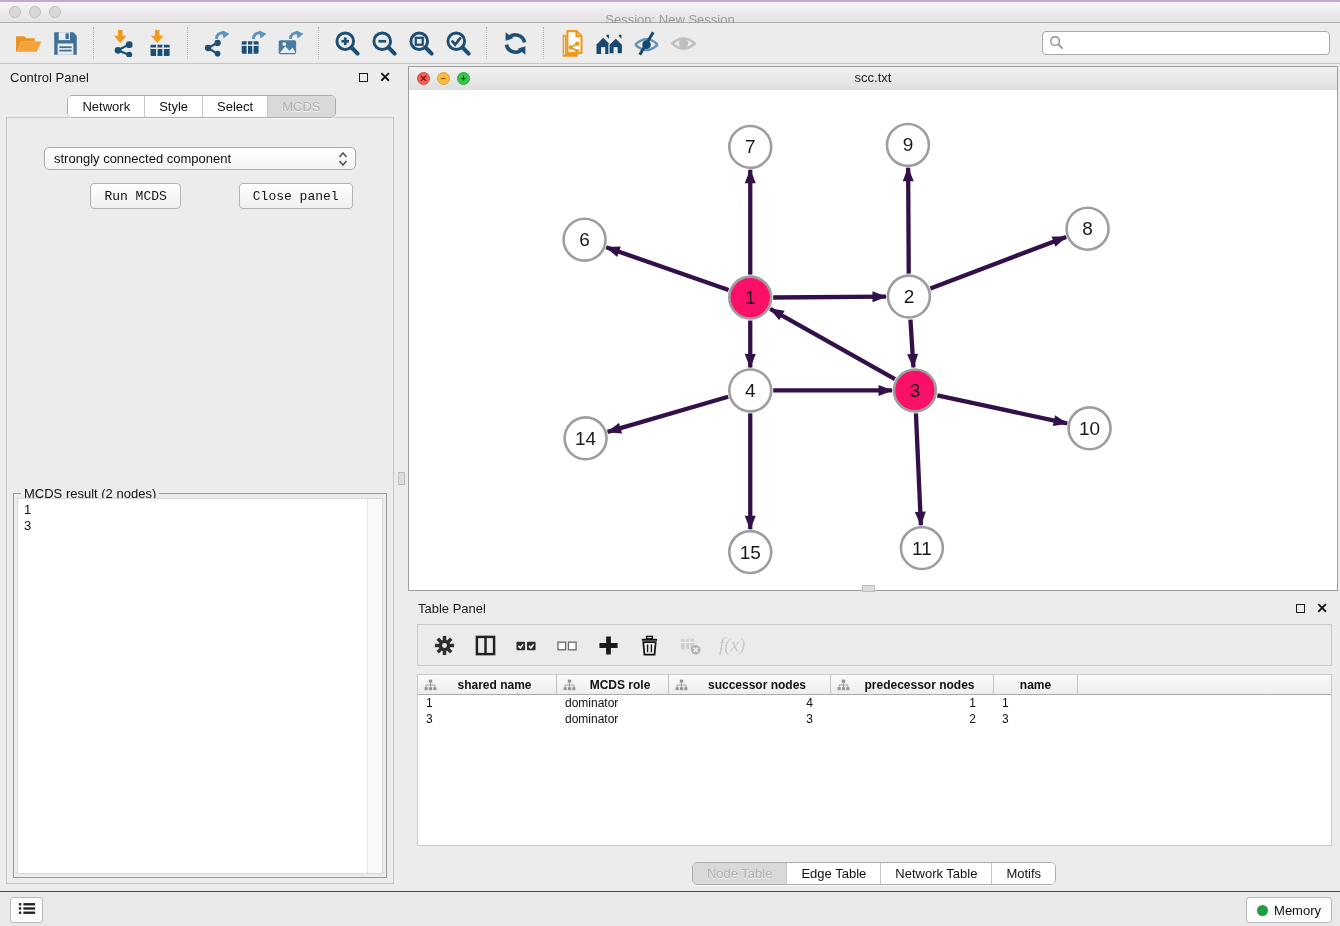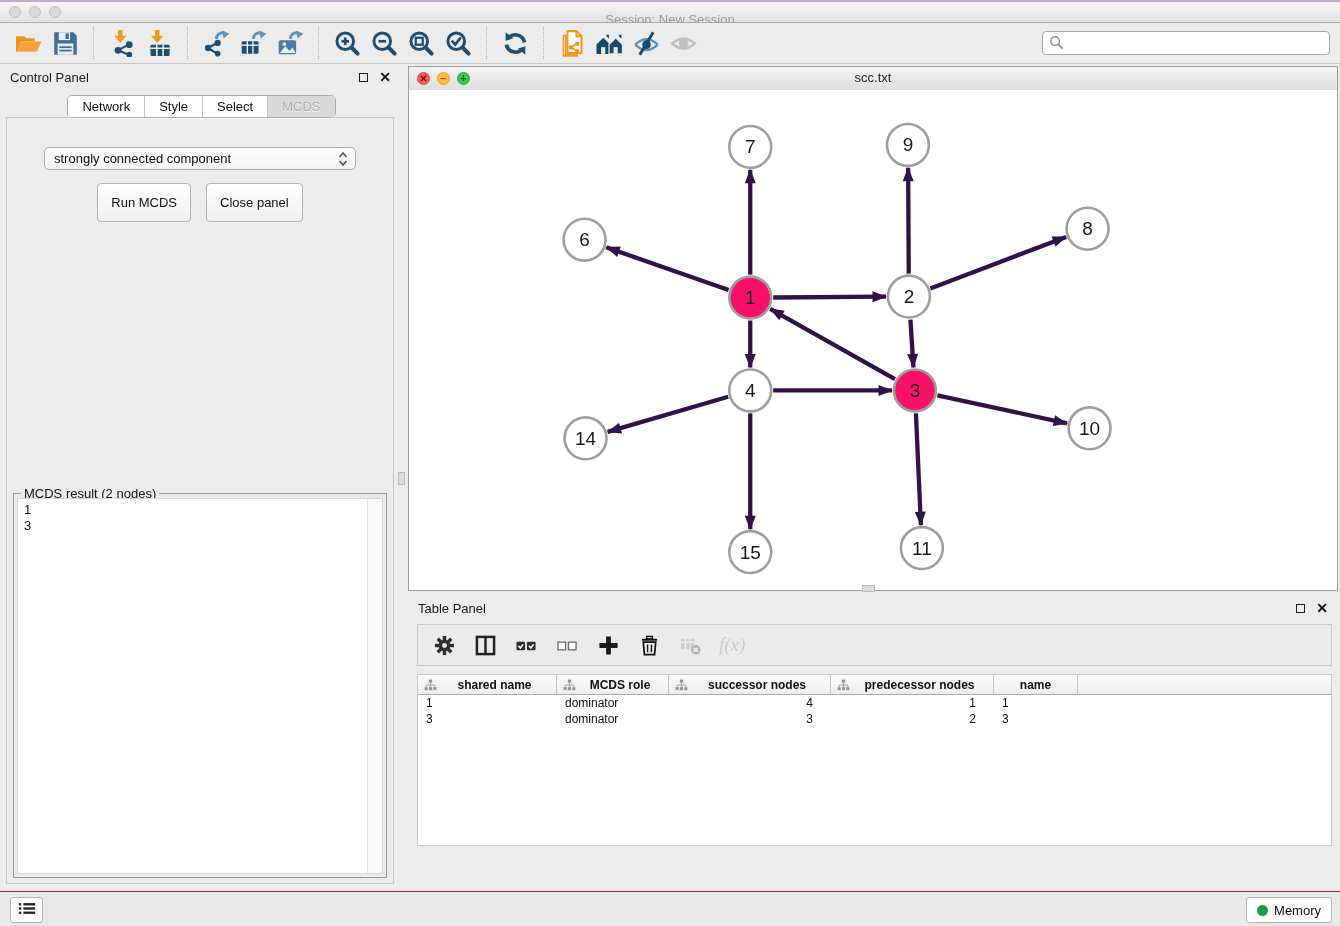--- a/index.html
+++ b/index.html
@@ -47,23 +47,23 @@
   .control-panel{position:absolute;left:0;top:64px;width:403px;height:828px;}
   .cp-tabs{position:absolute;top:31px;left:0;right:0;display:flex;justify-content:center;z-index:2;text-align:right;}
   .cp-body{position:absolute;left:6px;right:9px;top:53px;bottom:8px;border:1px solid #C6C6C6;
     background:#ECECEC;padding-top:20px;box-sizing:border-box;}
   .opt-label{text-align:center;font-size:13px;color:#111;}
   .mac-select{width:312px;height:23px;margin:9px auto 0;position:relative;border:1px solid #ACACAC;
     border-radius:5px;background:linear-gradient(#FFFFFF,#F3F3F3);box-sizing:border-box;cursor:pointer;}
   .mac-select .val{position:absolute;left:9px;top:3px;font-size:13px;color:#111;}
   .mac-select .stepper{position:absolute;right:7px;top:3px;width:10px;height:16px;}
   .btn-row{display:flex;justify-content:center;gap:15px;margin-top:13px;}
-  .mac-btn{height:39px;padding:0 13px;font-size:13px;border:1px solid #B3B3B3;border-radius:4px;
+  .mac-btn{height:26px;padding:0 13px;font-size:13px;border:1px solid #B3B3B3;border-radius:4px;
     background:linear-gradient(#FFFFFF,#EFEFEF);color:#111;cursor:pointer;
-    font-family:Liberation Sans, sans-serif;}
+    font-family:Liberation Mono, monospace;margin-left:43px;}
   .result-group{position:absolute;left:6px;right:6px;top:375px;bottom:5px;border:1px solid #9A9A9A;}
   .result-label{position:absolute;top:-8px;left:7px;background:#ECECEC;padding:0 3px;font-size:13px;color:#111;}
   .result-inner{position:absolute;left:3px;right:3px;top:4px;bottom:3px;background:#fff;border:1px solid #D8D8D8;}
   .result-scroll{position:absolute;right:0;top:0;bottom:0;width:14px;background:#FAFAFA;border-left:1px solid #E3E3E3;}
   .result-items{padding:3px 6px;font-size:13px;line-height:16px;color:#111;}
 
   
   .network-window{position:absolute;left:408px;top:66px;width:930px;height:525px;
     border:1px solid #9D9D9D;background:#fff;box-sizing:border-box;}
   .nw-titlebar{height:23px;background:linear-gradient(#F2F2F2,#DFDFDF);border-bottom:1px solid #ADADAD;position:relative;}
@@ -601,20 +601,28 @@
           </div>
           <div class="trow">
             <div class="td" style="width: 139px;">3</div>
             <div class="td" style="width: 112px;">dominator</div>
             <div class="td right" style="width: 162px;">3</div>
             <div class="td right" style="width: 163px;">2</div>
             <div class="td" style="width: 84px;">3</div>
           </div>
         </div>
     </div>
+    <div class="tp-tabs" id="tp-tabs">
+        <div class="seg">
+          <div class="seg-item active">Node Table</div>
+          <div class="seg-item">Edge Table</div>
+          <div class="seg-item">Network Table</div>
+          <div class="seg-item">Motifs</div>
+        </div>
+      </div>
   </div>
 
   <div class="status-bar">
     <div class="sb-list-btn">
       <span>
         <svg viewBox="0 0 20 16" width="18" height="15">
             <g fill="#222">
               <rect x="1" y="2" width="2.6" height="2.6"></rect>
               <rect x="1" y="6.7" width="2.6" height="2.6"></rect>
               <rect x="1" y="11.4" width="2.6" height="2.6"></rect>

